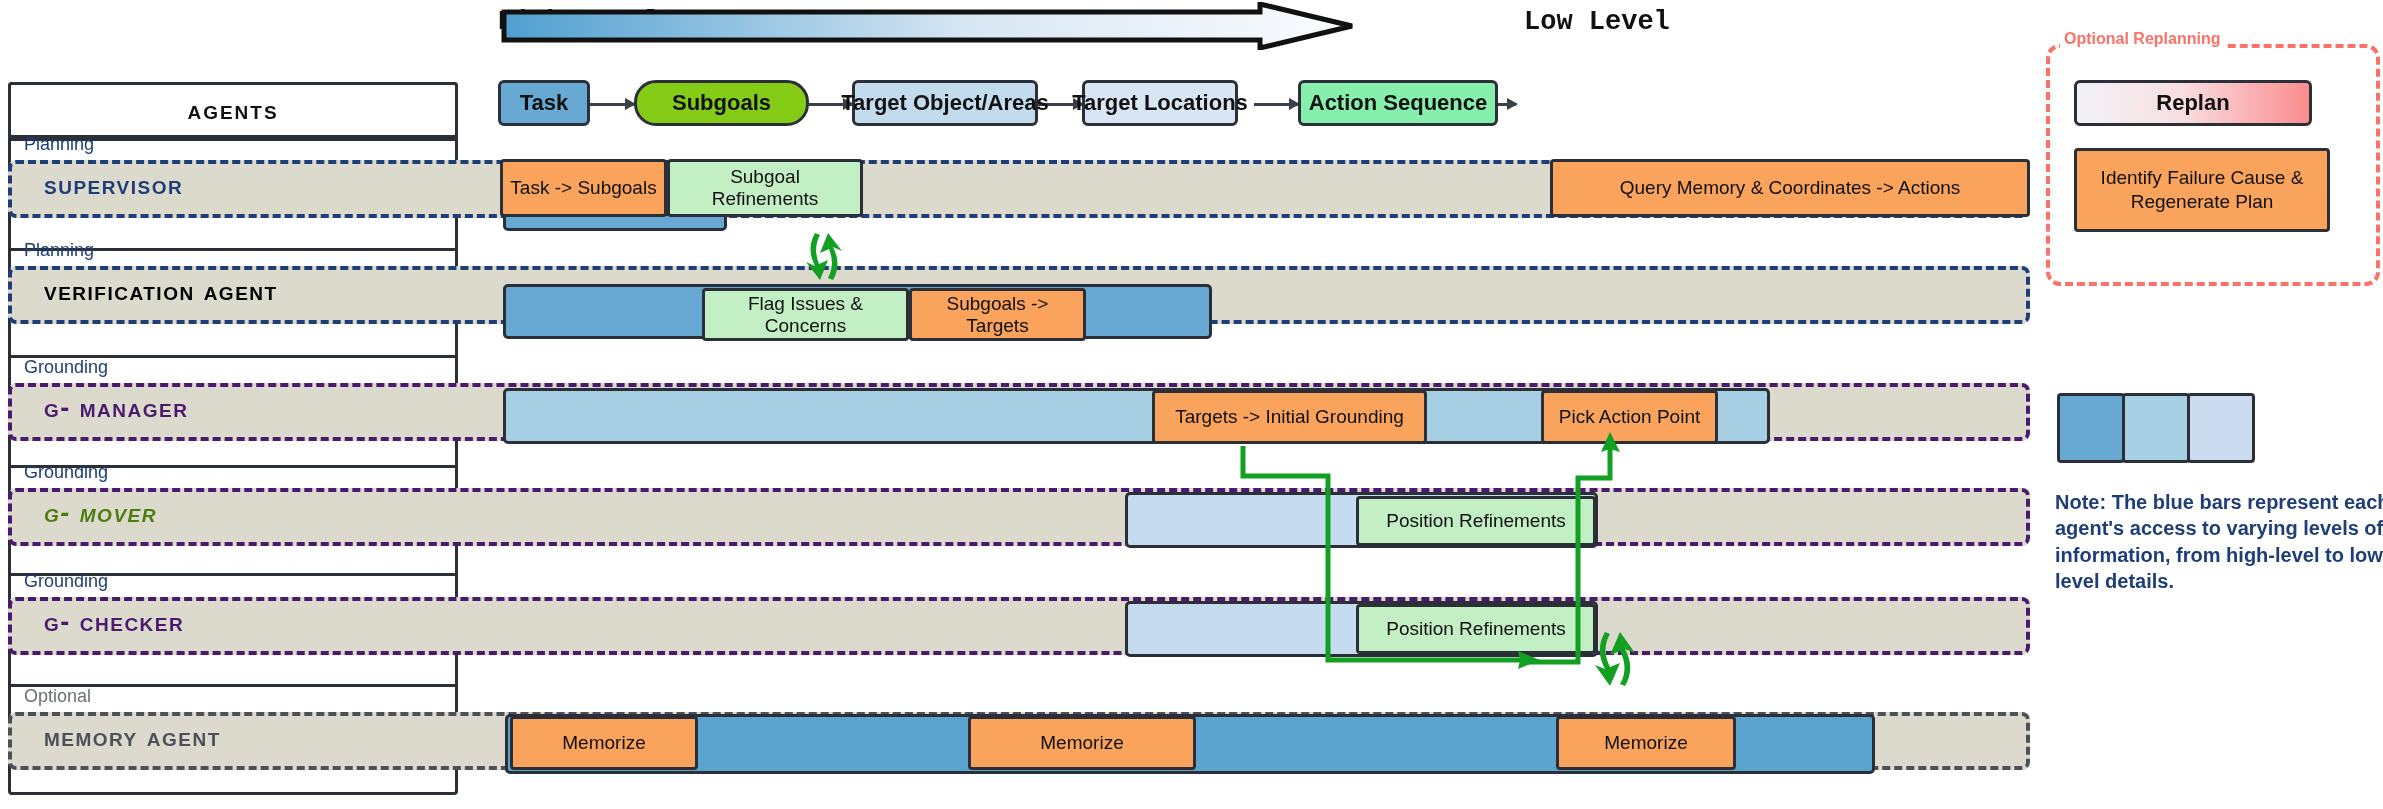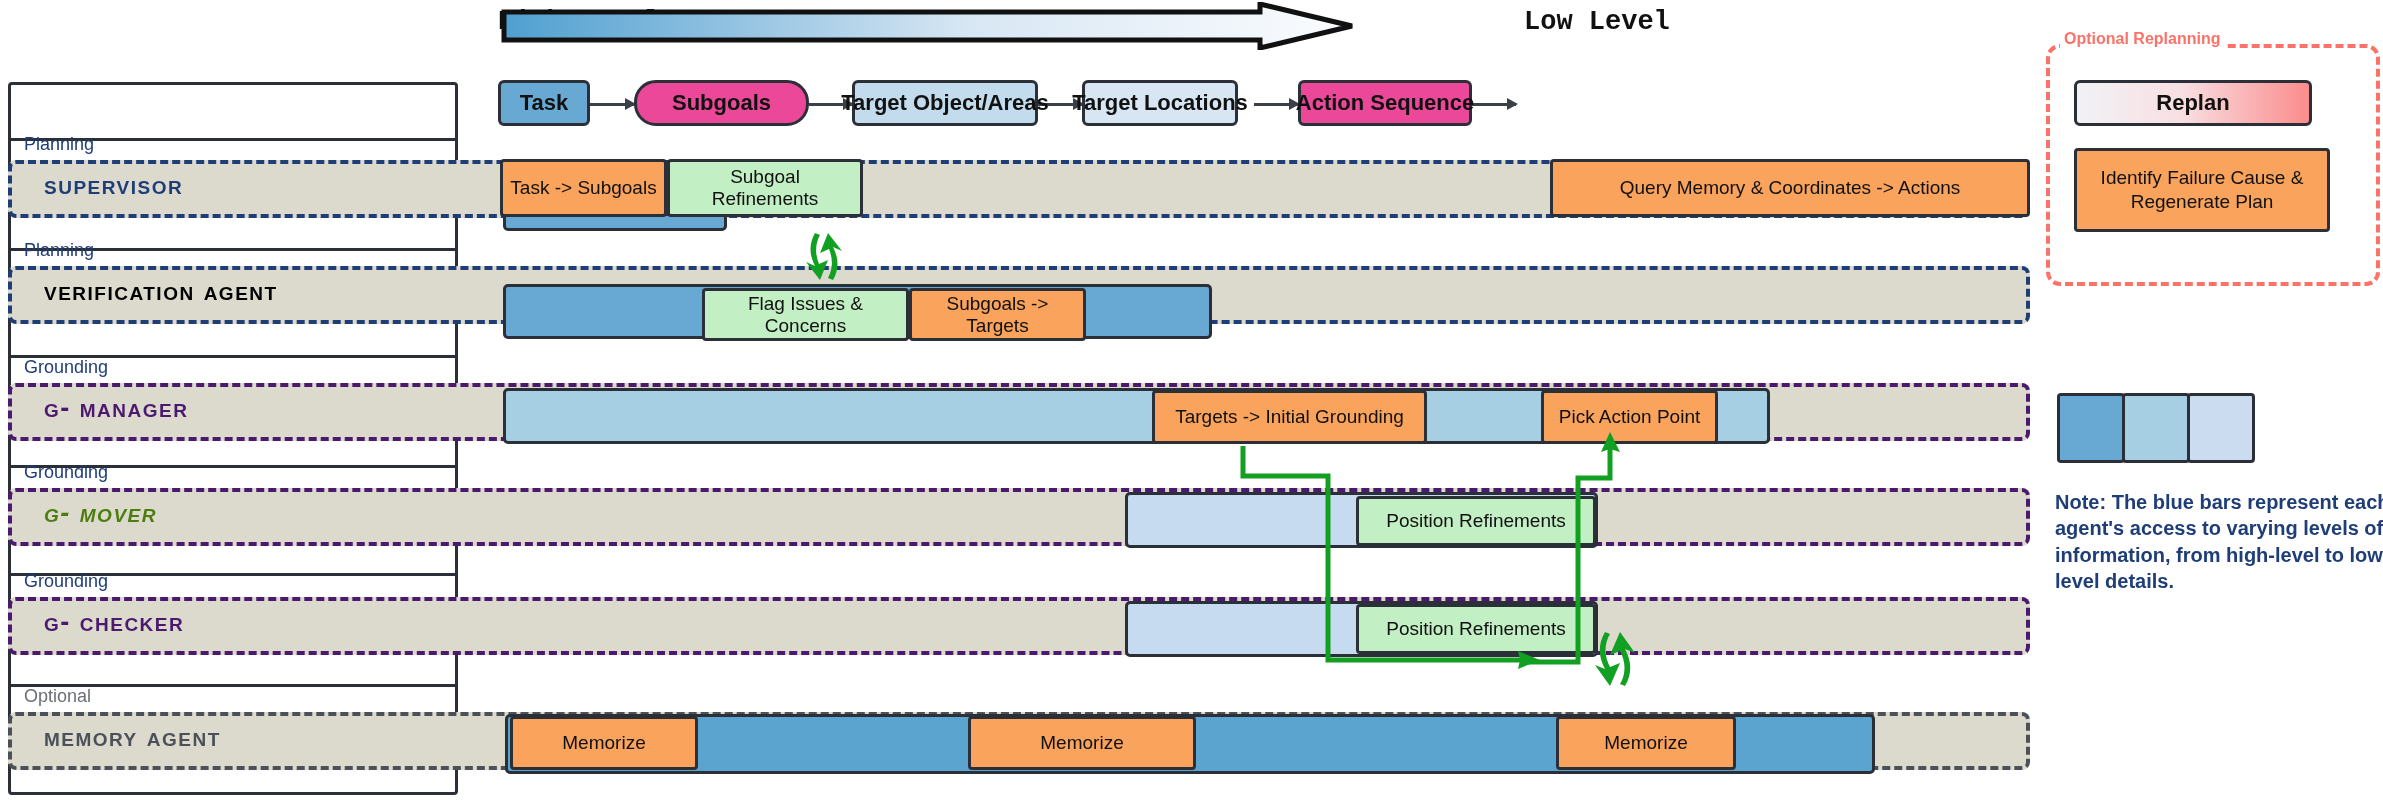--- a/index.html
+++ b/index.html
@@ -237,35 +237,36 @@
           <stop offset="0%" stop-color="#4f9fd0"></stop>
           <stop offset="55%" stop-color="#d8e7f4"></stop>
           <stop offset="100%" stop-color="#fbfcfe"></stop>
         </linearGradient>
       </defs>
       <path d="M4 10 H760 V2 L852 24 L760 46 V38 H4 Z" fill="url(#lvlgrad)" stroke="#111" stroke-width="5" stroke-linejoin="miter"></path>
     </svg>
   </div>
 
   <div id="agents-panel"></div>
+  <div id="agents-title">Agents</div>
   <div id="dividers">
       <div class="agents-div" style="top: 138px;"></div>
       <div class="agents-div" style="top: 248px;"></div>
       <div class="agents-div" style="top: 355px;"></div>
       <div class="agents-div" style="top: 465px;"></div>
       <div class="agents-div" style="top: 573px;"></div>
       <div class="agents-div" style="top: 684px;"></div>
     </div>
 
   <div id="pipeline">
       <div class="pipe" style="left: 498px; top: 80px; width: 92px; background: rgb(104, 169, 212);">Task</div>
-      <div class="pipe" style="left: 634px; top: 80px; width: 175px; background: #ec4899; border-radius: 22px;">Subgoals</div>
+      <div class="pipe" style="left: 634px; top: 80px; width: 175px; background: #84cc16; border-radius: 22px;">Subgoals</div>
       <div class="pipe" style="left: 852px; top: 80px; width: 186px; background: rgb(194, 220, 238);">Target Object/Areas</div>
       <div class="pipe" style="left: 1082px; top: 80px; width: 156px; background: rgb(216, 230, 244);">Target Locations</div>
-      <div class="pipe" style="left: 1298px; top: 80px; width: 174px; background: #ec4899;">Action Sequence</div>
+      <div class="pipe" style="left: 1298px; top: 80px; width: 200px; background: #86efac;">Action Sequence</div>
       <div class="pipe-arrow" style="left: 590px; width: 44px;"></div>
       <div class="pipe-arrow" style="left: 809px; width: 43px;"></div>
       <div class="pipe-arrow" style="left: 1038px; width: 44px;"></div>
       <div class="pipe-arrow" style="left: 1254px; width: 44px;"></div>
       <div class="pipe-arrow" style="left: 1472px; width: 44px;"></div>
     </div>
 
   <div id="rows">
       <div class="row-stage" style="left: 24px; top: 134px;">Planning</div>
       <div class="row-box" style="left: 8px; top: 160px; width: 2022px; height: 58px; border-color: rgb(31, 62, 120);"></div>

